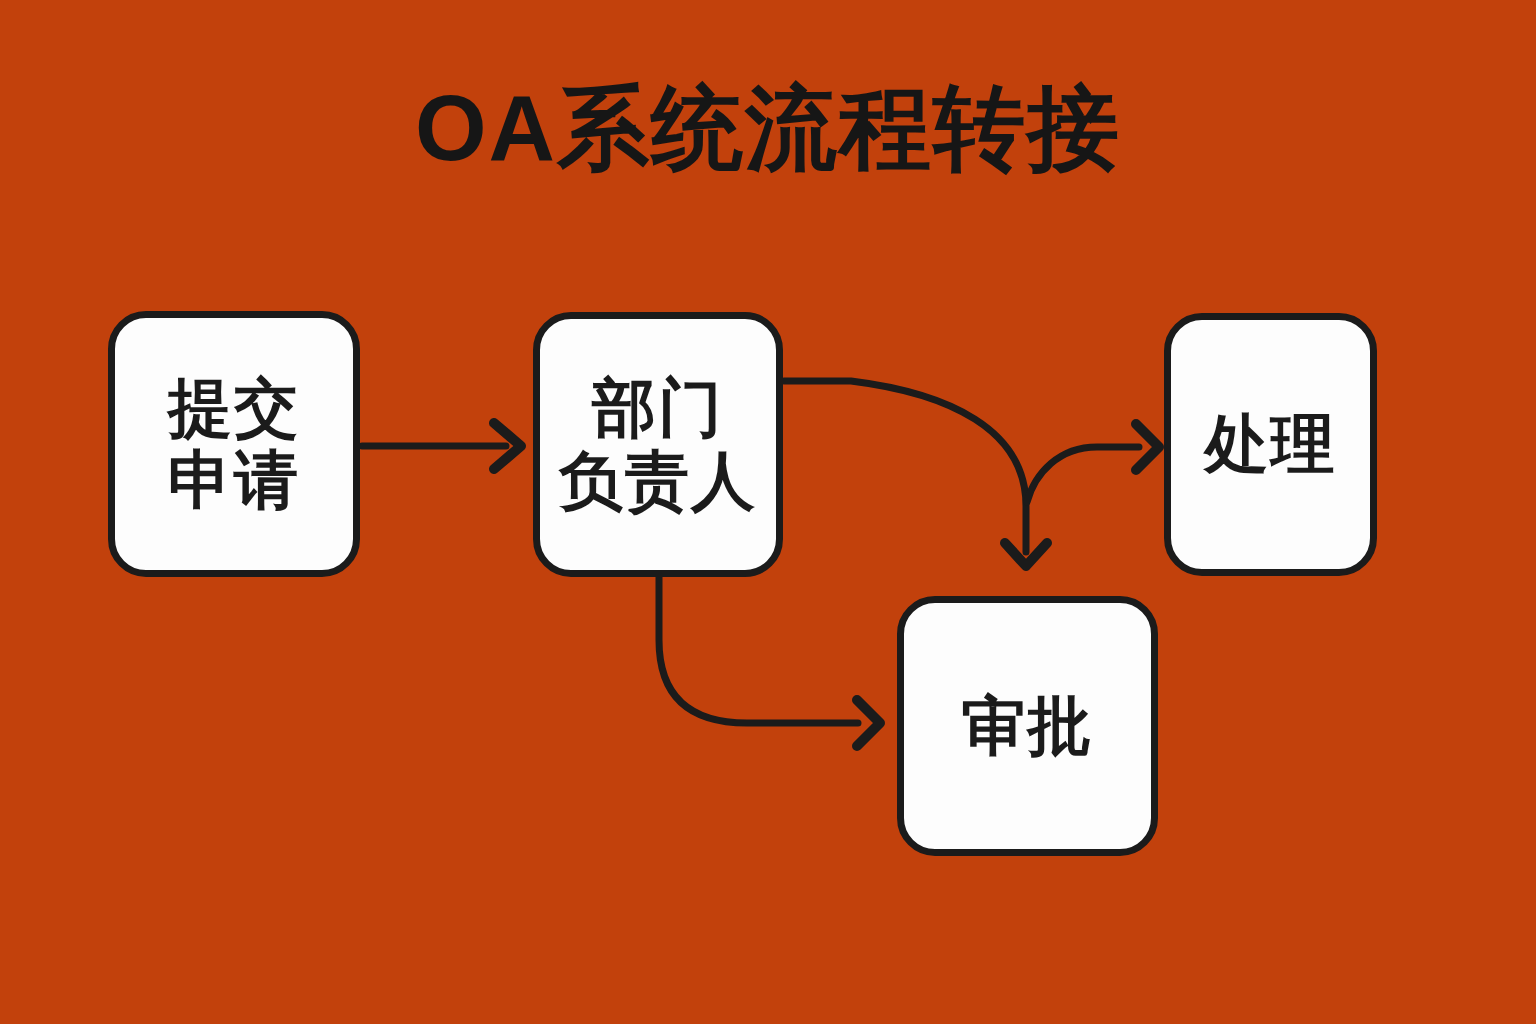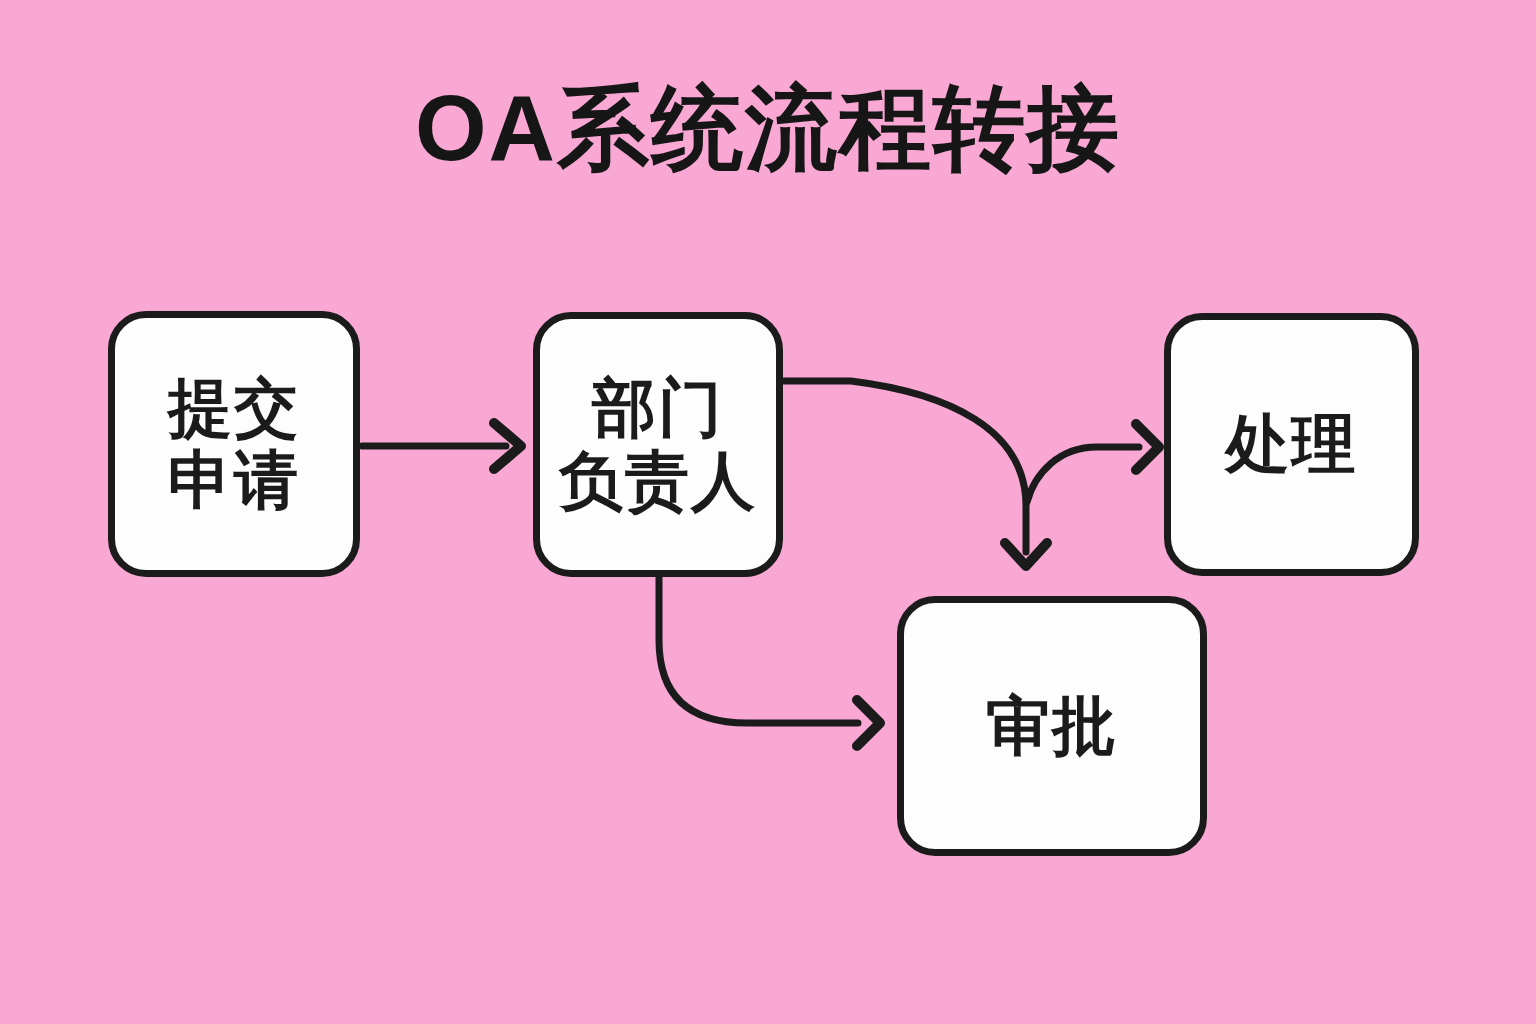--- a/index.html
+++ b/index.html
@@ -4,21 +4,21 @@
 <style>
   html, body {
     margin: 0;
     padding: 0;
     background: #efefed;
   }
   .canvas {
     position: relative;
     width: 1536px;
     height: 1024px;
-    background: #f9a8d4;
+    background: #c2410c;
     overflow: hidden;
     font-family: "Liberation Sans", "DejaVu Sans", sans-serif;
   }
   .title {
     position: absolute;
     top: 82px;
     left: 0;
     right: 0;
     margin: 0;
     text-align: center;
@@ -107,25 +107,25 @@
     </div>
   </div>
 
   <div class="node" style="left:108px; top:311px; width:252px; height:266px;">
     <div class="label">
       <span>提交</span>
       <span>申请</span>
     </div>
   </div>
 
-  <div class="node" style="left:1164px; top:313px; width:255px; height:263px;">
+  <div class="node" style="left:1164px; top:313px; width:213px; height:263px;">
     <div class="label">
       <span>处理</span>
     </div>
   </div>
 
-  <div class="node" style="left:897px; top:596px; width:310px; height:260px;">
+  <div class="node" style="left:897px; top:596px; width:261px; height:260px;">
     <div class="label">
       <span>审批</span>
     </div>
   </div>
 
 </div>
 
 </body></html>

